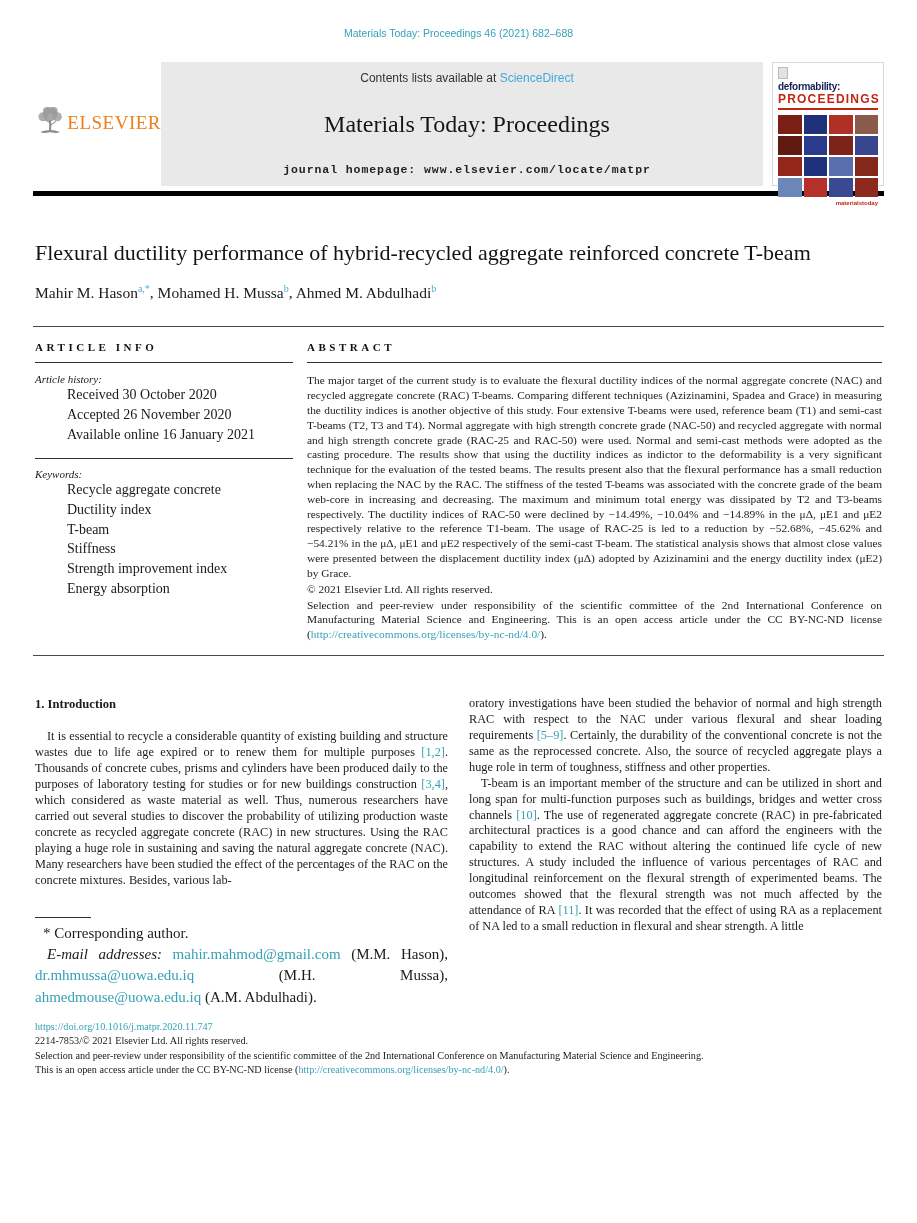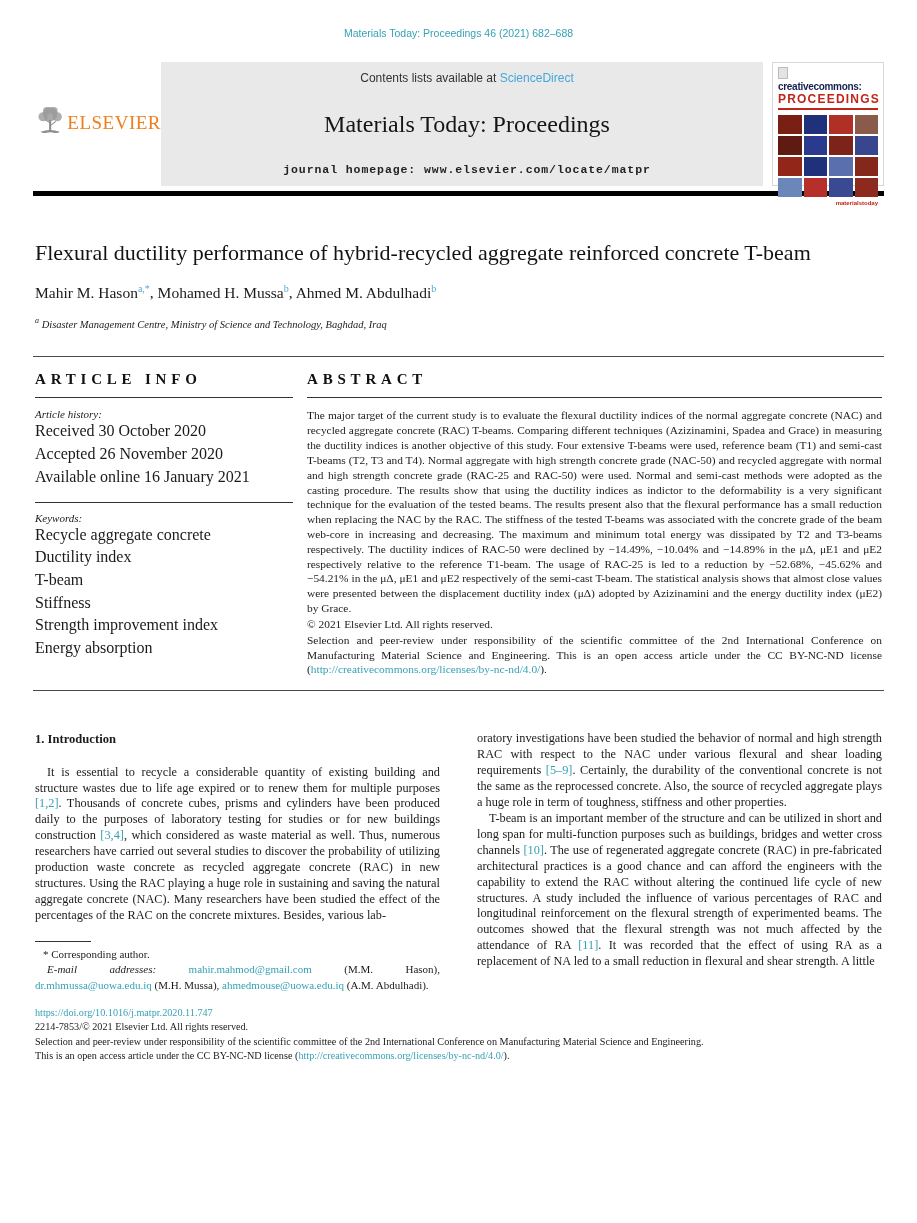--- a/index.html
+++ b/index.html
@@ -46,37 +46,37 @@
   .authors sup { color:#55a8d2; font-size:10px; }
   .affiliations { margin:13px 35px 0 35px; font-size:10.5px; font-style:italic; color:#222; line-height:1.4; }
   .affiliations sup { font-size:8px; }
 
   .thin-rule { border:none; border-top:1.2px solid #4a4a4a; margin:24px 33px 0 33px; }
 
   
   .info-abstract { display:flex; margin:14px 35px 0 35px; gap:14px; }
   .info-col { width:258px; flex:none; }
   .abstract-col { flex:1; }
-  .col-heading { font-size:15px; font-weight:bold; letter-spacing:0.32em; color:#111; }
+  .col-heading { font-size:11px; font-weight:bold; letter-spacing:0.32em; color:#111; }
   .heading-rule { border:none; border-top:1px solid #333; margin:9px 0 10px 0; }
   .mid-rule { border:none; border-top:1px solid #333; margin:13px 0 9px 0; width:100%; }
   .info-label { font-style:italic; font-size:11px; }
-  .info-line { font-size:16px; line-height:1.42; }
+  .info-line { font-size:14px; line-height:1.42;margin-left:32px; }
   .abstract-text { font-size:11.4px; line-height:1.3; text-align:justify; color:#1b1b1b; }
   .abstract-copy { font-size:11.4px; line-height:1.3; margin-top:1px; }
   .abstract-sel { font-size:11.4px; line-height:1.3; text-align:justify; margin-top:1px; }
 
   
-  .body-cols { display:flex; gap:37px; margin:40px 35px 0 35px; }
+  .body-cols { display:flex; gap:21px; margin:40px 35px 0 35px; }
   .bcol { flex:1; font-size:12.3px; line-height:1.295; text-align:justify; color:#1b1b1b; }
   .sec-heading { font-size:12.6px; font-weight:bold; margin-bottom:17px; text-align:left; }
   .indent { text-indent:12px; }
 
   
-  .footnote { margin-top:17px; font-size:11px; line-height:1.42; text-align:left; }
+  .footnote { margin-top:28px; font-size:15px; line-height:1.42; text-align:left; }
   .fn-rule { width:56px; border:none; border-top:1px solid #333; margin-bottom:5px; }
   .fn-corr { text-indent:8px; }
   .fn-emails { text-align:justify; }
 
   
   .footer { margin:12px 35px 0 35px; font-size:10.2px; line-height:1.42; }
   .footer .row { display:block; }
 </style>
 </head>
 <body>
@@ -104,21 +104,21 @@
     </div>
     <div class="header-mid">
       <div class="contents-row">
         <span>Contents lists available at </span><span class="sciencedirect">ScienceDirect</span>
       </div>
       <div class="jtitle">Materials Today: Proceedings</div>
       <div class="homepage-row">journal homepage: www.elsevier.com/locate/matpr</div>
     </div>
     <div class="cover">
       <div class="cover-mini-logo"></div>
-      <div class="cover-t1">creativecommons:</div>
+      <div class="cover-t1">deformability:</div>
       <div class="cover-t2">PROCEEDINGS</div>
       <div class="cover-rule"></div>
       <div class="cover-grid">
           <div class="tile" style="background: rgb(122, 31, 20);"></div>
           <div class="tile" style="background: rgb(32, 49, 124);"></div>
           <div class="tile" style="background: rgb(176, 48, 38);"></div>
           <div class="tile" style="background: rgb(138, 90, 74);"></div>
           <div class="tile" style="background: rgb(95, 27, 18);"></div>
           <div class="tile" style="background: rgb(42, 58, 140);"></div>
           <div class="tile" style="background: rgb(124, 36, 26);"></div>
@@ -138,21 +138,20 @@
 
   <div class="thick-rule"></div>
 
   <h1 class="title">Flexural ductility performance of hybrid-recycled aggregate reinforced concrete T-beam</h1>
 
   <div class="authors">
     <span>Mahir M. Hason</span><sup>a,*</sup><span>, </span><span>Mohamed H. Mussa</span><sup>b</sup><span>, </span><span>Ahmed M. Abdulhadi</span><sup>b</sup>
   </div>
 
   <div class="affiliations">
-    <div><sup>a</sup> <span>Disaster Management Centre, Ministry of Science and Technology, Baghdad, Iraq</span></div>
   </div>
 
   <hr class="thin-rule">
 
   <div class="info-abstract">
     <div class="info-col">
       <div class="col-heading">ARTICLE INFO</div>
       <hr class="heading-rule">
       <div class="info-label">Article history:</div>
       <div class="info-line">Received 30 October 2020</div>

